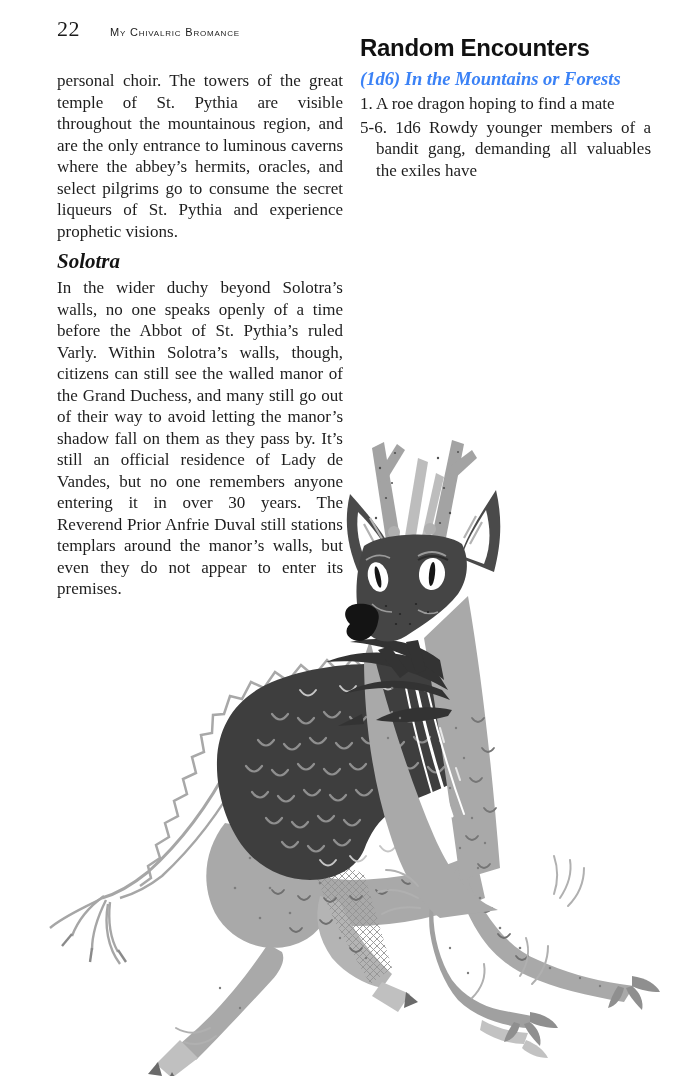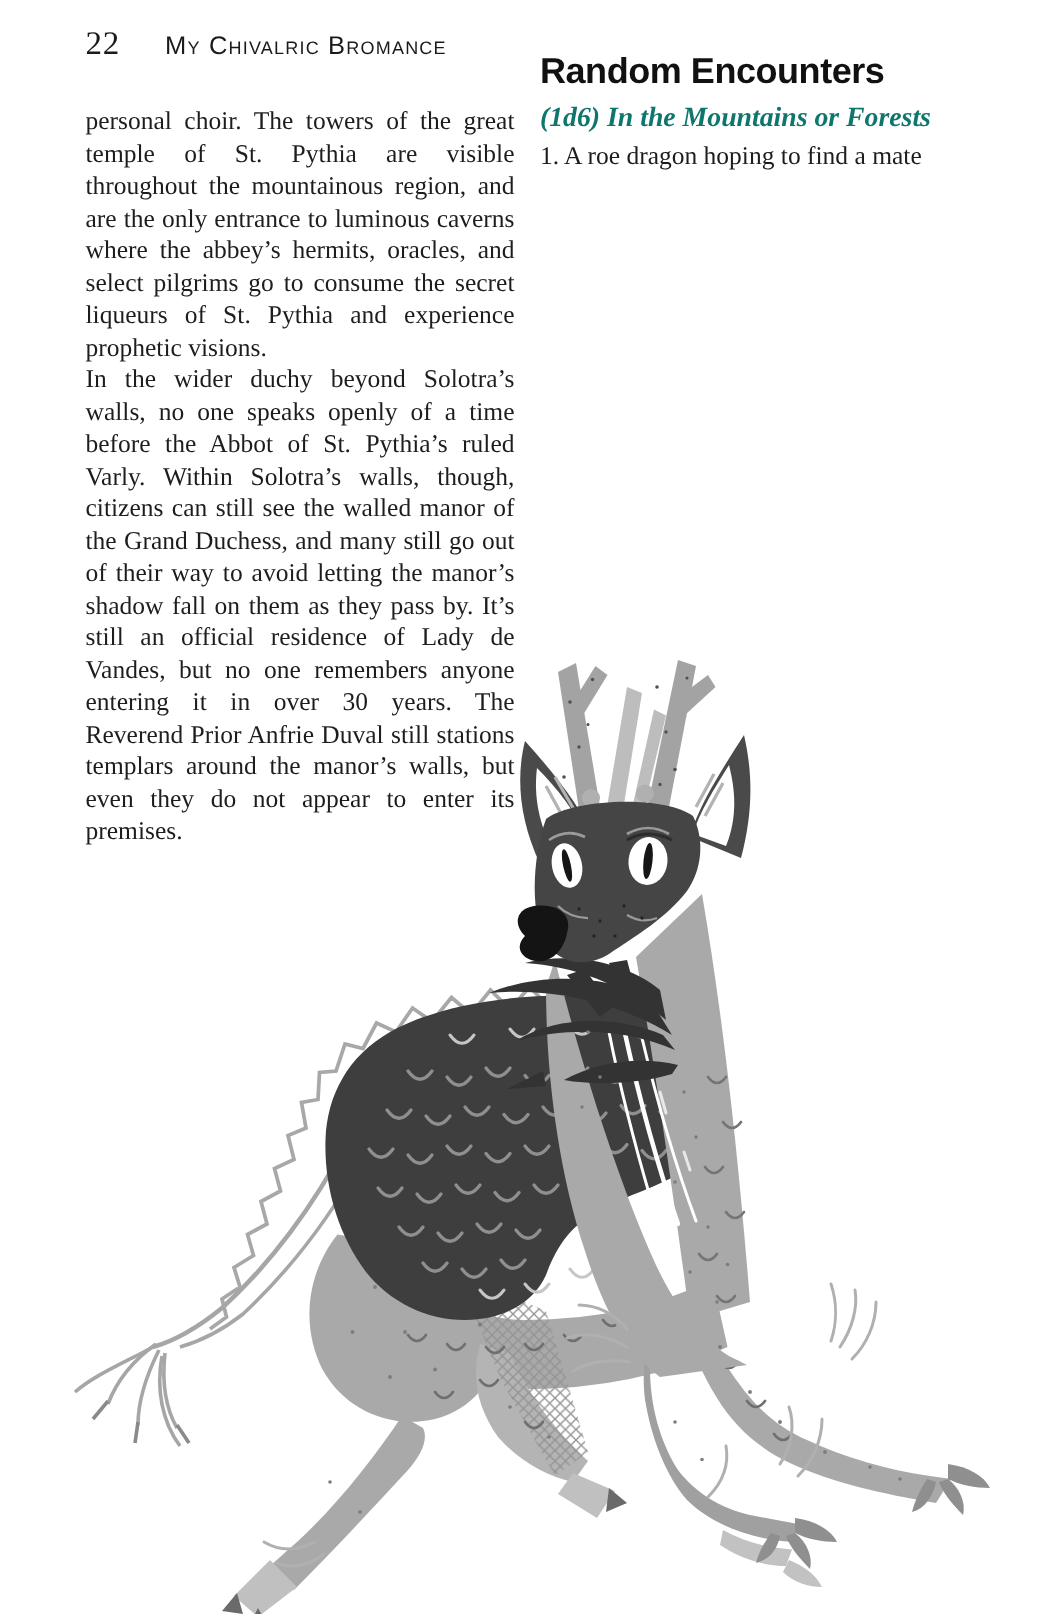--- a/index.html
+++ b/index.html
@@ -13,21 +13,21 @@
     position:absolute; left:57px; top:16px;
     display:flex; align-items:baseline;
   }
   .page-number {
     font-family:"Liberation Serif", serif;
     font-size:22px; letter-spacing:0.5px; color:#1a1a1a;
   }
   .running-title {
     font-family:"Liberation Sans", sans-serif;
     font-variant:small-caps;
-    font-size:17px; letter-spacing:0.8px;
+    font-size:11px; letter-spacing:0.8px;
     margin-left:30px; color:#1a1a1a;text-align:right;
   }
   .col { position:absolute; }
   .col-left  { left:57px;  top:70px; width:286px; }
   .col-right { left:360px; top:34px; width:303px; }
   .body-text {
     margin:0; font-size:17px; line-height:21.5px;
     text-align:justify; hyphens:manual;
   }
   .section-heading {
@@ -39,21 +39,21 @@
   .main-heading {
     margin:0 0 7px 0;
     font-family:"Liberation Sans", sans-serif;
     font-weight:700; font-size:24px; letter-spacing:-0.3px;
     color:#111111;
   }
   .table-heading {
     margin:0 0 3px 0;
     font-family:"Liberation Serif", serif;
     font-style:italic; font-weight:bold;
-    font-size:18.5px; color:#0f766e;
+    font-size:18.5px; color:#3b82f6;
   }
   .enc-list { margin:0; }
   .enc {
     font-size:17px; line-height:21.5px;
     text-align:justify; hyphens:manual;
     padding-left:16px; text-indent:-16px;
     margin:0 12px 2px 0;
   }
   .illustration {
     position:absolute; left:20px; top:428px;
@@ -66,28 +66,30 @@
 
 <div class="page">
 
   <header class="page-header">
     <span class="page-number">22</span>
     <span class="running-title">My Chivalric Bromance</span>
   </header>
 
   <div class="col col-left">
     <p class="body-text">personal choir. The towers of the great temple of St. Pythia are vis­ible throughout the mountainous region, and are the only entrance to luminous caverns where the ab­bey’s hermits, oracles, and select pilgrims go to consume the secret liqueurs of St. Pythia and experi­ence prophetic visions.</p>
+    <h3 class="section-heading">Solotra</h3>
     <p class="body-text">In the wider duchy beyond So­lotra’s walls, no one speaks openly of a time before the Abbot of St. Pythia’s ruled Varly. Within So­lotra’s walls, though, citizens can still see the walled manor of the Grand Duchess, and many still go out of their way to avoid letting the manor’s shadow fall on them as they pass by. It’s still an official res­idence of Lady de Vandes, but no one remembers anyone entering it in over 30 years. The Reverend Prior Anfrie Duval still stations templars around the manor’s walls, but even they do not appear to en­ter its premises.</p>
   </div>
 
   <div class="col col-right">
     <h2 class="main-heading">Random Encounters</h2>
     <h4 class="table-heading">(1d6) In the Mountains or Forests</h4>
     <div class="enc-list">
       <div class="enc"><span class="roll">1.</span> <span class="txt">A roe dragon hoping to find a mate</span></div>
+      <div class="enc"><span class="roll">5-6.</span> <span class="txt">1d6 Rowdy younger members of a bandit gang, demanding all valuables the exiles have</span></div>
     </div>
   </div>
 
   <figure class="illustration" aria-label="A roe dragon: a deer-like creature with antlers, a dark scaled back, dragon claws, and a long serrated tail">
     <svg viewBox="0 0 674 648" xmlns="http://www.w3.org/2000/svg">
       <defs>
         <path id="sc" d="M0 0 Q8 11 16 0"></path>
         <path id="sc2" d="M0 0 Q6 8 12 0"></path>
         <pattern id="xh" width="7" height="7" patternUnits="userSpaceOnUse">
           <path d="M0 7 L7 0 M0 0 L7 7" stroke="#949494" stroke-width="0.9" fill="none"></path>

